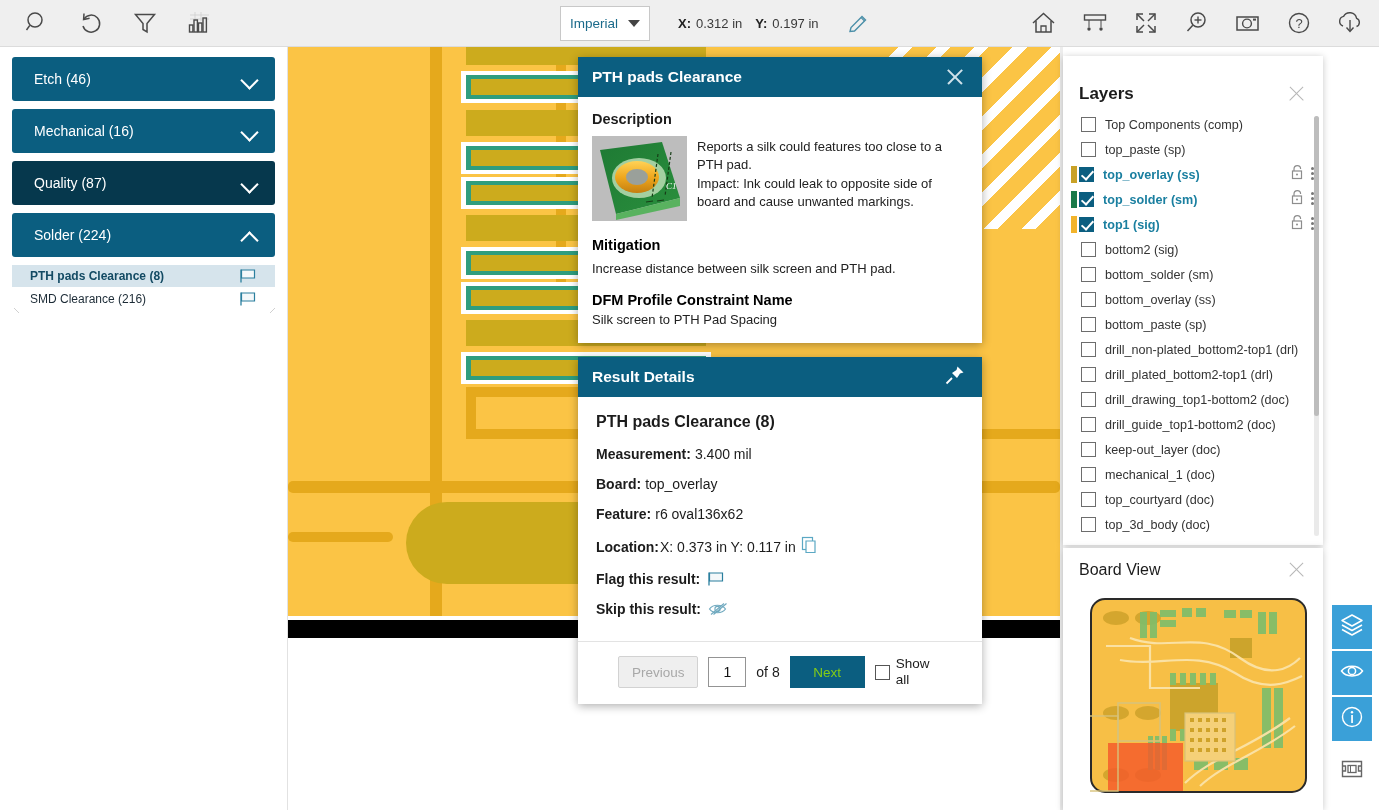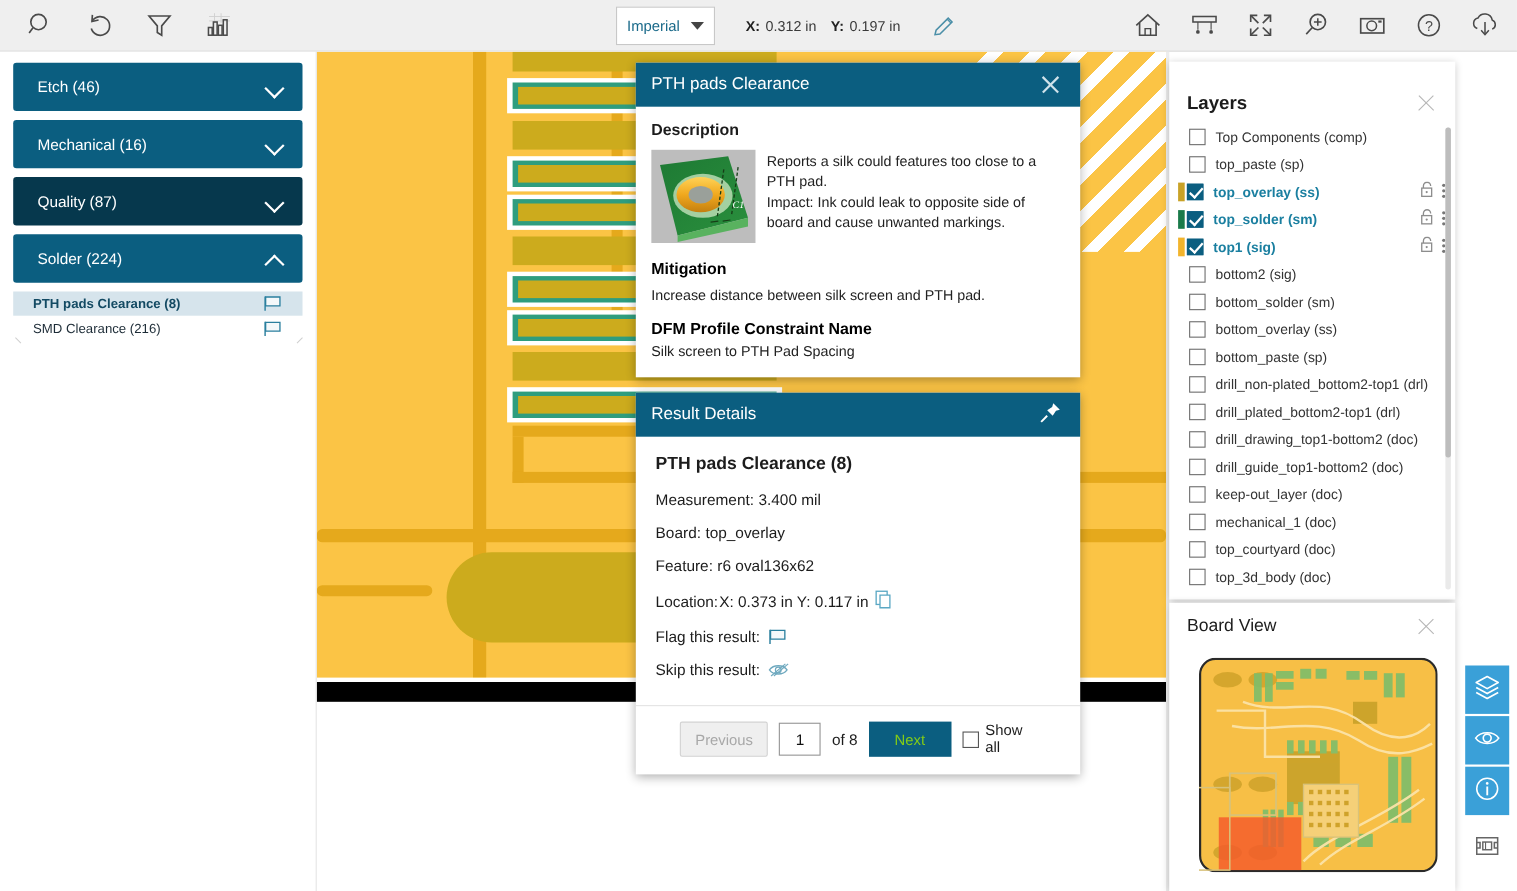--- a/index.html
+++ b/index.html
@@ -91,21 +91,21 @@
     background:#ccab1d; border-radius:41px 0 0 41px;
   }
   .hline { position:absolute; background:#e5a91c; height:10px; border-radius:5px; }
   .redmark { position:absolute; width:4px; height:16px; background:#e0301e; }
 
   
   .panel { position:absolute; background:#fff; box-shadow:0 2px 9px rgba(0,0,0,.32); }
   .panel-hdr {
     height:40px; background:#0b5e80; color:#fff;
     display:flex; align-items:center; justify-content:space-between;
-    padding:0 16px 0 14px; font-size:15.5px; font-weight:normal;
+    padding:0 16px 0 14px; font-size:15.5px; font-weight:bold;
   }
   .x-btn { cursor:pointer; width:22px;height:22px; position:relative; }
   .x-btn:before,.x-btn:after{
     content:''; position:absolute; left:1px; top:10px; width:20px; height:1.7px; background:#cfe2ea;
   }
   .x-btn:before{transform:rotate(45deg);} .x-btn:after{transform:rotate(-45deg);}
   .info-panel { left:578px; top:57px; width:404px; }
   .info-body { padding:14px 16px 16px 14px; }
   .sec-h { font-size:14.5px; font-weight:bold; color:#1c1c1c; margin-bottom:9px; }
   .desc-row { display:flex; gap:10px; align-items:flex-start; }
@@ -114,21 +114,21 @@
   .mit-h { font-size:14.5px; font-weight:bold; margin:16px 0 8px; }
   .mit-txt { font-size:13px; color:#222; }
   .dfm-h { font-size:14.5px; font-weight:bold; margin:16px 0 4px; }
   .dfm-txt { font-size:13px; color:#222; }
 
   
   .res-panel { left:578px; top:357px; width:404px; }
   .res-body { padding:16px 18px 4px 18px; }
   .res-title { font-size:16px; font-weight:bold; color:#1c1c1c; margin-bottom:15px; }
   .res-line { font-size:14px; color:#1c1c1c; margin-bottom:14px; display:flex; align-items:center; gap:4px; }
-  .res-line b { font-weight:normal; }
+  .res-line b { font-weight:bold; }
   .copy-ico { cursor:pointer; margin-left:4px; }
   .inline-ico { cursor:pointer; margin-left:3px; display:inline-flex; }
   .res-foot {
     border-top:1px solid #e3e3e3; margin-top:6px; padding:14px 12px 16px 12px;
     display:flex; align-items:center; justify-content:center; gap:10px;
   }
   .btn-prev {
     width:80px;height:32px; background:#efefef; border:1px solid #d2d2d2; color:#a8a8a8;
     font-size:13.5px; display:flex;align-items:center;justify-content:center; cursor:default; border-radius:2px;
   }

